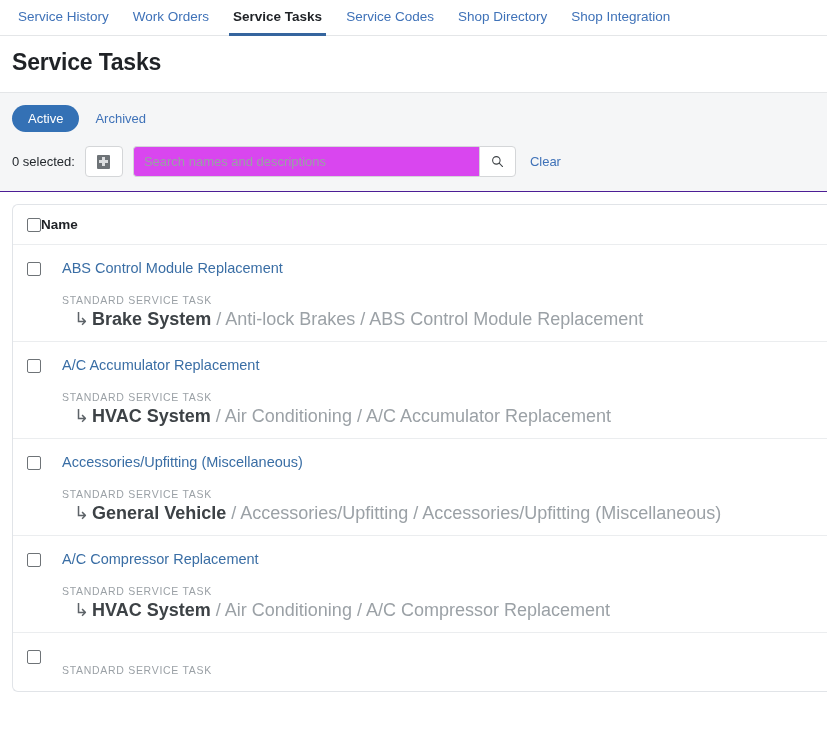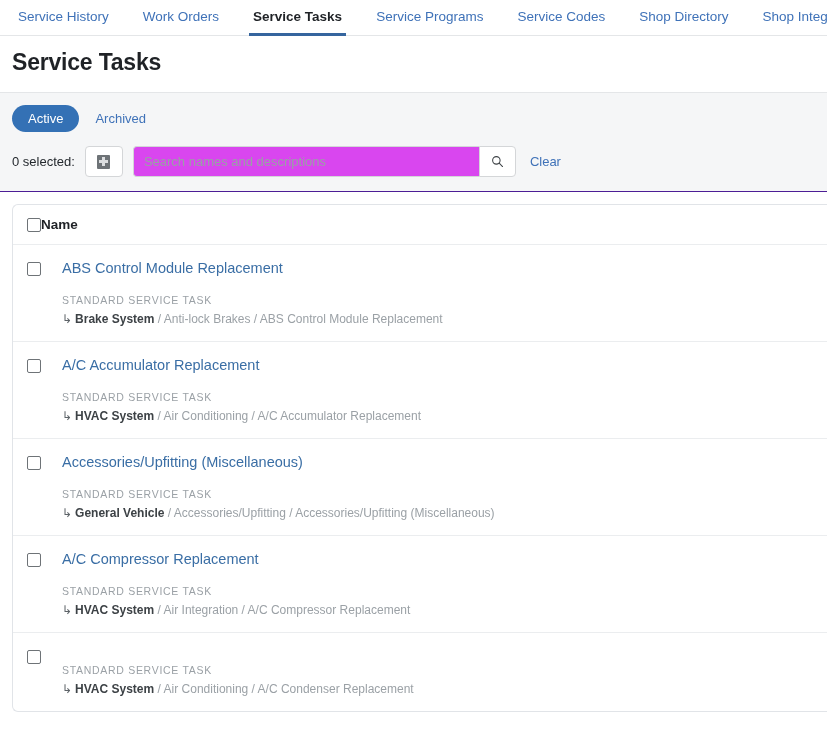--- a/index.html
+++ b/index.html
@@ -16,21 +16,20 @@
 
   
   .navbar {
     position: relative;
     height: 36px;
     background: #ffffff;
     border-bottom: 1px solid #e4e6e8;
     display: flex;
     align-items: flex-start;
     padding: 0 6px;
-    gap: 10px;
   }
   .nav-tab {
     position: relative;
     font-size: 13.5px;
     color: #3f72b8;
     padding: 9px 12px 10px 12px;
     white-space: nowrap;
     cursor: pointer;
     line-height: 16px;
   }
@@ -231,38 +230,38 @@
   }
   .row-kind {
     font-size: 10.5px;
     color: #9ba1a6;
     letter-spacing: 0.7px;
     line-height: 13px;
     margin-top: 17px;
     text-transform: uppercase;
   }
   .row-path {
-    font-size: 12px;
+    font-size: 18px;
     color: #5d6368;
     line-height: 16px;
     margin-top: 4px;
     white-space: nowrap;
+    margin-left: 12px;
   }
   .path-arrow { color: #5d6368; margin-right: 3px; }
   .path-root { font-weight: bold; color: #3d4246; }
   .path-sep { color: #9ba1a6; }
 </style>
 </head>
 <body>
 
 <div class="navbar">
   <div class="nav-tab">Service History</div>
   <div class="nav-tab">Work Orders</div>
   <div class="nav-tab active">Service Tasks</div>
-  <div class="nav-tab">Service Programs</div>
   <div class="nav-tab">Service Codes</div>
   <div class="nav-tab">Shop Directory</div>
   <div class="nav-tab">Shop Integration</div>
 </div>
 
 <div class="page-title-wrap">
   <h1 class="page-title">Service Tasks</h1>
 </div>
 
 <div class="filter-bar">
@@ -340,30 +339,27 @@
   </div>
 
   <div class="row">
     <div class="row-cb">
       <input type="checkbox" class="cbox" style="">
     </div>
     <div class="row-body">
       <span class="row-title">A/C Compressor Replacement</span>
       <div class="row-kind">STANDARD SERVICE TASK</div>
       <div class="row-path">
-        <span class="path-arrow">↳</span><span class="path-root">HVAC System</span><span class="path-sep"> / Air Integration / A/C Compressor Replacement</span>
+        <span class="path-arrow">↳</span><span class="path-root">HVAC System</span><span class="path-sep"> / Air Conditioning / A/C Compressor Replacement</span>
       </div>
     </div>
   </div>
 
   <div class="row">
     <div class="row-cb">
       <input type="checkbox" class="cbox" style="">
     </div>
     <div class="row-body">
       <div class="row-kind">STANDARD SERVICE TASK</div>
-      <div class="row-path">
-        <span class="path-arrow">↳</span><span class="path-root">HVAC System</span><span class="path-sep"> / Air Conditioning / A/C Condenser Replacement</span>
-      </div>
     </div>
   </div>
 
 </div>
 
 </body></html>

